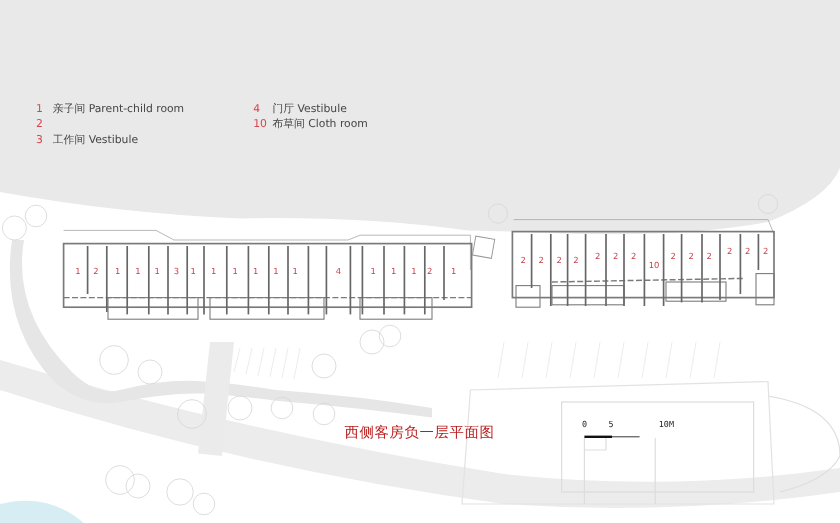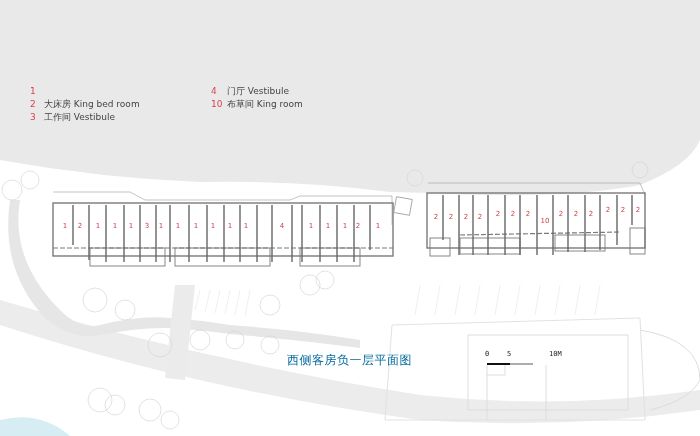--- a/index.html
+++ b/index.html
@@ -6,21 +6,21 @@
   body { width:700px; height:436px; overflow:hidden; background:#ffffff; font-family:"DejaVu Sans", sans-serif; }
   .canvas { position:relative; width:700px; height:436px; overflow:hidden; background:#fff; }
   svg.bg { position:absolute; left:0; top:0; }
   .legend { position:absolute; left:30px; top:85px; font-size:9px; color:#444; line-height:13px; }
   .legend .col { position:absolute; top:0; white-space:nowrap; }
   .legend .row { display:flex; }
   .legend .num { color:#d9434e; display:inline-block; }
   .legend .col1 .num { width:14px; }
   .legend .col2 .num { width:16px; }
   .room-label { position:absolute; font-size:7px; color:#c9404a; transform:translate(-50%,-50%); }
-  .title { position:absolute; left:287px; top:352px; font-size:12px; color:#0369a1; letter-spacing:0.5px; }
+  .title { position:absolute; left:287px; top:352px; font-size:12px; color:#b91c1c; letter-spacing:0.5px; }
   .scale { position:absolute; left:485px; top:350px; width:60px; height:20px; }
   .scale .t { position:absolute; top:0; font-size:7px; color:#222; font-family:"DejaVu Sans Mono", monospace; }
 </style>
 </head>
 <body>
 
 <div class="canvas">
   <svg class="bg" width="700" height="436" viewBox="0 0 700 436">
 
     <path d="M0 0 H700 V140 Q690 165 640 185 Q560 200 430 193 L390 192 Q300 180 200 182 Q100 178 0 160 Z" fill="#e9e9e9"></path>
@@ -135,38 +135,38 @@
 
     <line x1="487" y1="364" x2="510" y2="364" stroke="#111" stroke-width="2"></line>
     <line x1="510" y1="364" x2="533" y2="364" stroke="#111" stroke-width="0.7"></line>
     <path d="M487 365 V420 M505 365 V375 H487 M546 365 V420" stroke="#ddd" fill="none"></path>
   </svg>
 
   <div class="legend">
     <div class="col col1" style="left:0;">
       <div class="row">
           <span class="num">1</span>
+          <span>亲子间 Parent-child room</span>
         </div>
       <div class="row">
           <span class="num">2</span>
-          <span>大床房 King bed room</span>
         </div>
       <div class="row">
           <span class="num">3</span>
           <span>工作间 Vestibule</span>
         </div>
     </div>
     <div class="col col2" style="left:181px;">
       <div class="row">
           <span class="num">4</span>
           <span>门厅 Vestibule</span>
         </div>
       <div class="row">
           <span class="num">10</span>
-          <span>布草间 King room</span>
+          <span>布草间 Cloth room</span>
         </div>
     </div>
   </div>
 
   <div>
     <span class="room-label" style="left:65px;top:226px">1</span>
     <span class="room-label" style="left:80px;top:226px">2</span>
     <span class="room-label" style="left:98px;top:226px">1</span>
     <span class="room-label" style="left:115px;top:226px">1</span>
     <span class="room-label" style="left:131px;top:226px">1</span>

